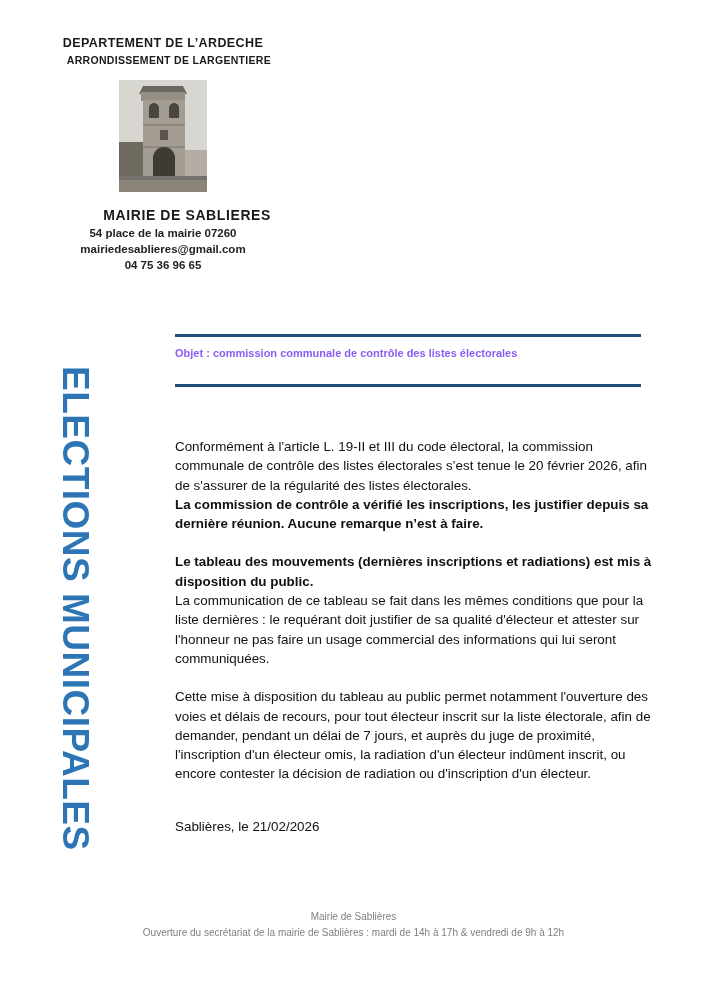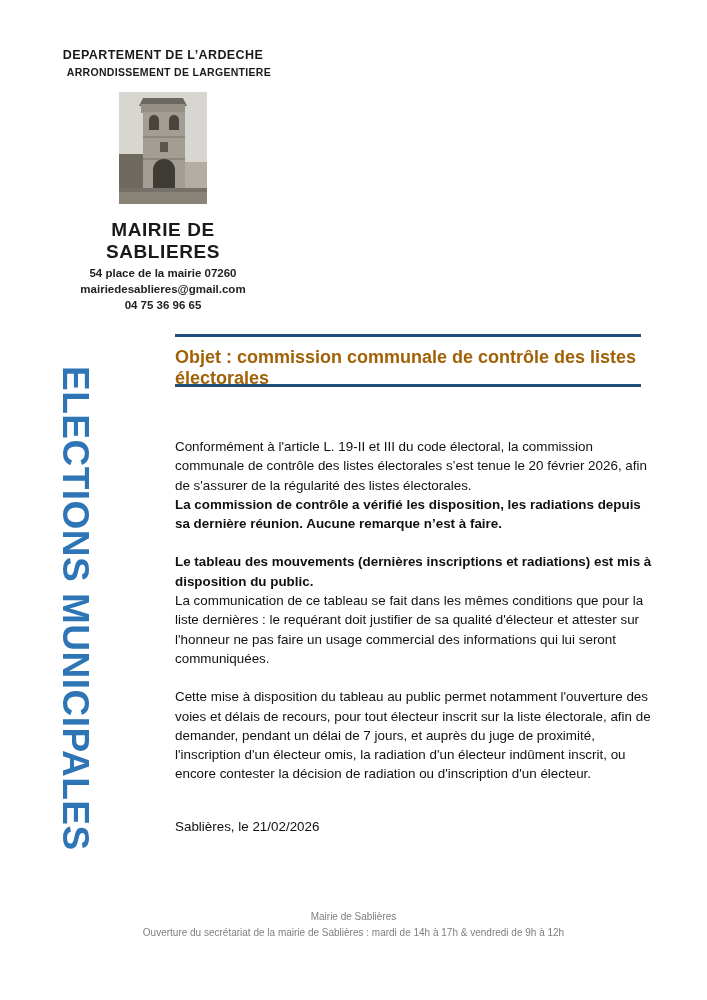--- a/index.html
+++ b/index.html
@@ -1,38 +1,38 @@
 <!DOCTYPE html>
 <html><head>
 <meta charset="utf-8">
 <style>
   * { margin:0; padding:0; box-sizing:border-box; }
   html,body { background:#ffffff; }
   body { font-family:"Liberation Sans", sans-serif; }
   .page { position:relative; width:707px; height:1000px; background:#ffffff; overflow:hidden; }
 
   
-  .letterhead { position:absolute; left:55px; top:48px; width:216px; text-align:center; color:#1a1a1a; }
+  .letterhead { position:absolute; left:55px; top:36px; width:216px; text-align:center; color:#1a1a1a; }
   .dept   { font-size:12.5px; font-weight:700; letter-spacing:.4px; }
   .arrond { font-size:10.5px; font-weight:700; letter-spacing:.3px; margin-top:4px;text-align:right; }
   .photo  { width:88px; height:112px; margin:14px auto 0; display:block; }
-  .mairie { font-size:19px; font-weight:700; letter-spacing:.6px; margin-top:15px; }
+  .mairie { font-size:14px; font-weight:700; letter-spacing:.6px; margin-top:15px;text-align:right; }
   .addr, .email, .phone { font-size:11.5px; font-weight:700; margin-top:4px; color:#222; }
 
   
   .banner { position:absolute; left:103px; top:366px; width:545px; height:56px; line-height:56px;
             font-size:37px; font-weight:700; color:#2E75B6; white-space:nowrap;
             transform:rotate(90deg); transform-origin:0 0; letter-spacing:.5px; }
 
   
   .rule { position:absolute; left:175px; width:466px; height:2.5px; background:#1F4E79; }
   .rule-top { top:334px; }
   .rule-bottom { top:384px; }
   .subject { position:absolute; left:175px; top:347px; width:480px;
-             font-size:18px; font-weight:700; color:#a16207; }
+             font-size:11px; font-weight:700; color:#8b5cf6; }
 
   
   .doc-body { position:absolute; left:175px; top:437px; width:481px;
               font-size:13.4px; line-height:19.3px; color:#111; }
   .doc-body p { margin:0; }
   .para-gap { margin-top:19px !important; }
   .b { font-weight:700; }
   .block { display:block; }
   .dateline { margin-top:33px !important; text-align:left; }
 
@@ -74,21 +74,21 @@
 
   <div class="banner">ELECTIONS MUNICIPALES</div>
 
   <div class="rule rule-top"></div>
   <div class="subject">Objet : commission communale de contrôle des listes électorales</div>
   <div class="rule rule-bottom"></div>
 
   <main class="doc-body">
     <p>
       <span class="block">Conformément à l'article L. 19-II et III du code électoral, la commission communale de contrôle des listes électorales s’est tenue le 20 février 2026, afin de s'assurer de la régularité des listes électorales.</span>
-      <span class="block b">La commission de contrôle a vérifié les disposition, les radiations depuis sa dernière réunion. Aucune remarque n’est à faire.</span>
+      <span class="block b">La commission de contrôle a vérifié les inscriptions, les justifier depuis sa dernière réunion. Aucune remarque n’est à faire.</span>
     </p>
     <p class="para-gap">
       <span class="block b">Le tableau des mouvements (dernières inscriptions et radiations) est mis à disposition du public.</span>
       <span class="block">La communication de ce tableau se fait dans les mêmes conditions que pour la liste dernières : le requérant doit justifier de sa qualité d'électeur et attester sur l'honneur ne pas faire un usage commercial des informations qui lui seront communiquées.</span>
     </p>
     <p class="para-gap">Cette mise à disposition du tableau au public permet notamment l'ouverture des voies et délais de recours, pour tout électeur inscrit sur la liste électorale, afin de demander, pendant un délai de 7 jours, et auprès du juge de proximité, l'inscription d'un électeur omis, la radiation d'un électeur indûment inscrit, ou encore contester la décision de radiation ou d'inscription d'un électeur.</p>
     <p class="dateline">Sablières, le 21/02/2026</p>
   </main>
 
   <footer class="footer">

